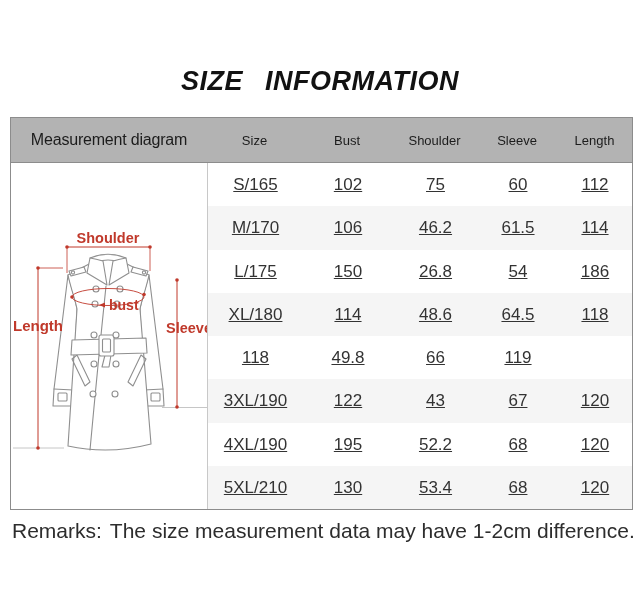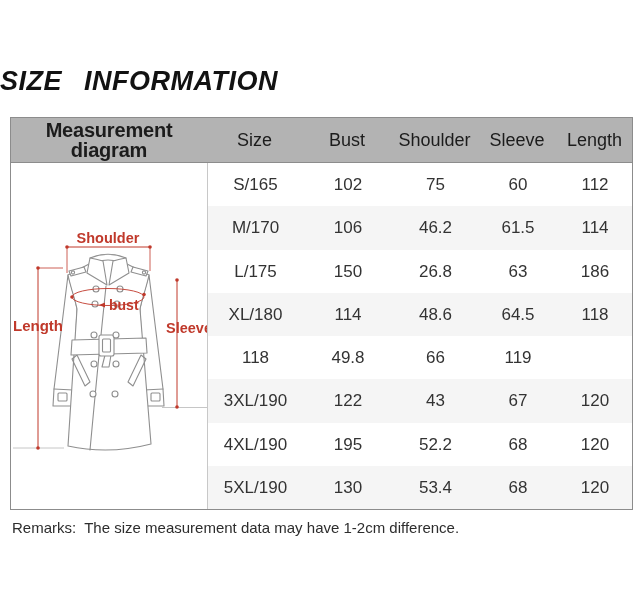--- a/index.html
+++ b/index.html
@@ -2,52 +2,52 @@
 <html><head>
 <meta charset="utf-8">
 <style>
   html,body{margin:0;padding:0;}
   body{
     width:640px;height:601px;position:relative;background:#ffffff;
     font-family:"Liberation Sans","DejaVu Sans",sans-serif;color:#333;
     overflow:hidden;
   }
   .page-title{
-    position:absolute;top:66px;left:0;width:640px;text-align:left;
+    position:absolute;top:66px;left:0;width:640px;text-align:center;
     font-size:27px;font-weight:800;font-style:italic;color:#121212;
     letter-spacing:0.5px;word-spacing:14px;
   }
   .size-table{
     position:absolute;left:10px;top:117px;width:623px;height:393px;
     border:1px solid #8c8c8c;box-sizing:border-box;background:#fff;
     display:flex;flex-direction:column;
   }
   .thead{
     height:45px;flex:0 0 45px;background:#b3b3b3;border-bottom:1px solid #8c8c8c;
     display:grid;grid-template-columns:196px 95px 90px 85px 80px 1fr;
     align-items:center;box-sizing:border-box;
   }
   .thead .hcell{
-    text-align:center;font-size:18px;font-weight:500;color:#1c1c1c;line-height:1;
-  }
-  .thead .hcell.diagram-h{font-size:20px;font-weight:700;letter-spacing:-0.2px;}
+    text-align:center;font-size:13px;font-weight:500;color:#1c1c1c;line-height:1;
+  }
+  .thead .hcell.diagram-h{font-size:16px;font-weight:400;letter-spacing:-0.2px;}
   .tbody{flex:1;display:flex;}
   .diagram-cell{
     flex:0 0 196px;border-right:1px solid #c8c8c8;position:relative;background:#fff;
   }
   .diagram-cell svg{position:absolute;left:0;top:0;}
-  .rows{flex:1;display:flex;flex-direction:column;}
+  .rows{flex:1;display:flex;flex-direction:column;text-decoration:underline;}
   .trow{
     flex:1;display:grid;grid-template-columns:95px 90px 85px 80px 1fr;
     align-items:center;background:#ffffff;
   }
   .trow:nth-child(even){background:#f5f5f5;}
   .trow .cell{text-align:center;font-size:17px;color:#333;line-height:1;}
   .remarks{
-    position:absolute;left:12px;top:519px;font-size:15px;color:#2d2d2d;
+    position:absolute;left:12px;top:519px;font-size:21px;color:#2d2d2d;
   }
   .remarks .rlabel{margin-right:8px;}
   .red-label{font-weight:600;}
 </style>
 </head>
 <body>
 
 <div class="page-title">SIZE INFORMATION</div>
 
 <div class="size-table">
@@ -155,21 +155,21 @@
         <div class="cell">M/170</div>
         <div class="cell">106</div>
         <div class="cell">46.2</div>
         <div class="cell">61.5</div>
         <div class="cell">114</div>
       </div>
       <div class="trow">
         <div class="cell">L/175</div>
         <div class="cell">150</div>
         <div class="cell">26.8</div>
-        <div class="cell">63</div>
+        <div class="cell">54</div>
         <div class="cell">186</div>
       </div>
       <div class="trow">
         <div class="cell">XL/180</div>
         <div class="cell">114</div>
         <div class="cell">48.6</div>
         <div class="cell">64.5</div>
         <div class="cell">118</div>
       </div>
       <div class="trow">
@@ -186,21 +186,21 @@
         <div class="cell">120</div>
       </div>
       <div class="trow">
         <div class="cell">4XL/190</div>
         <div class="cell">195</div>
         <div class="cell">52.2</div>
         <div class="cell">68</div>
         <div class="cell">120</div>
       </div>
       <div class="trow">
-        <div class="cell">5XL/190</div>
+        <div class="cell">5XL/210</div>
         <div class="cell">130</div>
         <div class="cell">53.4</div>
         <div class="cell">68</div>
         <div class="cell">120</div>
       </div>
     </div>
   </div>
 </div>
 
 <div class="remarks">

